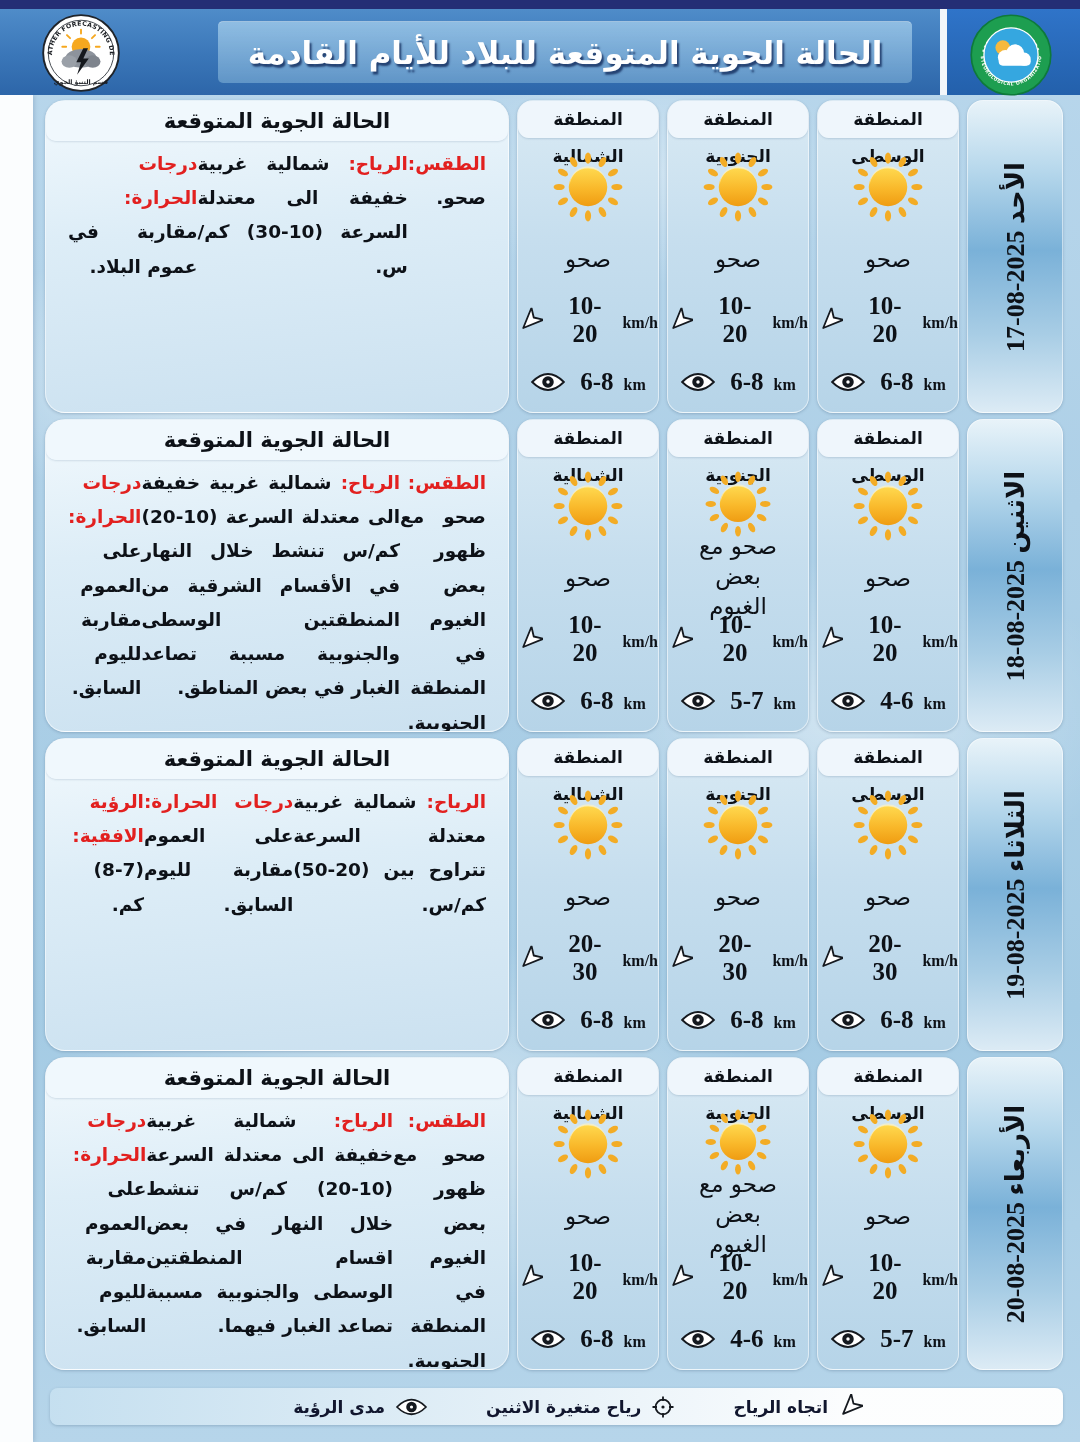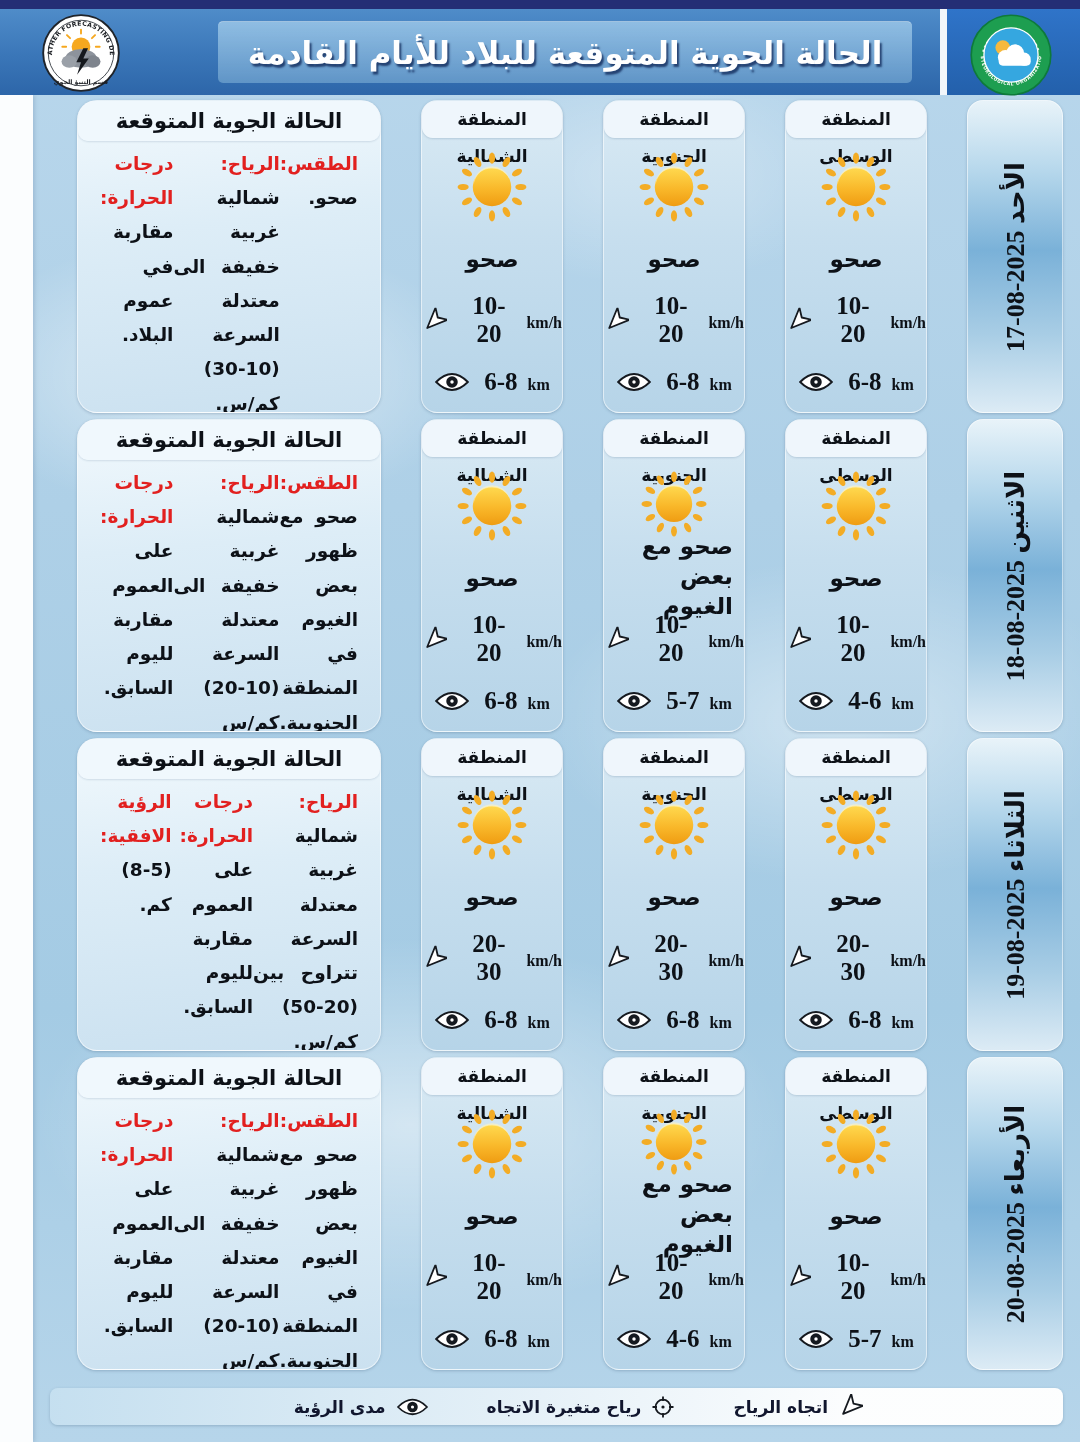--- a/index.html
+++ b/index.html
@@ -25,38 +25,38 @@
         border-top:1px solid rgba(255,255,255,.4);
         display:flex;align-items:center;justify-content:center;}
   .title-box span{direction:rtl;color:#fff;font-weight:bold;font-size:31px;
         text-shadow:2px 3px 2px rgba(22,48,96,.85);white-space:nowrap;}
   .logo{position:absolute;top:5px;}
   .logo-left{left:42px;width:78px;height:78px;}
   .logo-right{right:28px;width:82px;height:82px;}
   
   .rows{position:absolute;left:45px;right:17px;top:100px;display:flex;flex-direction:column;gap:6px;}
   .day-row{display:flex;direction:rtl;gap:8px;height:313px;}
-  .card{border-radius:16px;box-shadow:0 1px 3px rgba(60,90,120,.3);border:1px solid rgba(255,255,255,.55);box-sizing:border-box;margin-left:32px;}
+  .card{border-radius:16px;box-shadow:0 1px 3px rgba(60,90,120,.3);border:1px solid rgba(255,255,255,.55);box-sizing:border-box;}
   
   .date-card{width:96px;flex:0 0 96px;position:relative;border-radius:16px;
         background:linear-gradient(180deg,#e8f3f9 0%,#b7d8ec 22%,#7ab1d8 48%,#a8cde5 75%,#dcebf5 100%);}
   .date-text{position:absolute;left:50%;top:50%;width:300px;
         transform:translate(-50%,-50%) rotate(-90deg);
         direction:rtl;text-align:center;white-space:nowrap;
         font-family:"Liberation Serif","DejaVu Sans",serif;
         font-weight:bold;font-size:26px;color:#0d1117;}
   
   .region-card{width:142px;flex:0 0 142px;display:flex;flex-direction:column;
         background:linear-gradient(180deg,#d9eaf4 0%,#c6deee 45%,#b6d4e8 100%);}
   .region-head{height:37px;line-height:37px;border-radius:14px 14px 11px 11px;
         background:rgba(240,247,252,.95);text-align:center;direction:rtl;
         font-weight:bold;font-size:17px;color:#0d1117;box-shadow:0 1px 2px rgba(90,120,150,.25);}
   .sun{width:92px;height:92px;margin:12px auto 0;}
-  .cond{min-height:64px;margin-top:4px;padding:0 11px;display:flex;align-items:center;justify-content:center;
-        direction:rtl;font-weight:bold;font-size:23px;line-height:1.3;color:#0d1117;}
+  .cond{min-height:64px;margin-top:4px;padding:0 22px;display:flex;align-items:center;justify-content:center;
+        direction:rtl;text-align:center;font-weight:normal;font-size:23px;line-height:1.3;color:#0d1117;}
   .metric{display:flex;direction:ltr;align-items:center;justify-content:center;gap:14px;text-align:center;}
   .metric.wind{margin-top:auto;}
   .metric.vis{margin:20px 0 16px;}
   .arrow-ic{width:27px;height:27px;}
   .eye-ic{width:36px;height:22px;}
   .mval{font-family:"Liberation Serif","DejaVu Sans",serif;font-weight:bold;font-size:25px;color:#0d1117;}
   .munit{font-family:"Liberation Serif","DejaVu Sans",serif;font-weight:bold;font-size:16px;color:#0d1117;margin-top:6px;margin-left:-4px;}
   
   .desc-card{flex:1 1 auto;border-radius:20px;display:flex;flex-direction:column;
         background:linear-gradient(175deg,#f2f9fd 0%,#ddedf7 40%,#cbe1f0 100%);}
@@ -394,21 +394,21 @@
             </svg>
         <span class="mval">6-8</span>
             <span class="munit">km</span>
       </div>
     </div>
       <div class="card desc-card">
         <div class="desc-head">الحالة الجوية المتوقعة</div>
         <div class="desc-body">
             <p class="fline"><span class="flabel">الرياح:</span> <span class="ftext">شمالية غربية معتدلة السرعة تتراوح بين (20-50) كم/س.</span></p>
             <p class="fline"><span class="flabel">درجات الحرارة:</span> <span class="ftext">على العموم مقاربة لليوم السابق.</span></p>
-            <p class="fline"><span class="flabel">الرؤية الافقية:</span> <span class="ftext">(5-8) كم.</span></p>
+            <p class="fline"><span class="flabel">الرؤية الافقية:</span> <span class="ftext">(7-8) كم.</span></p>
           </div>
       </div>
     </section>
     <section class="day-row">
       <div class="card date-card">
         <div class="date-text">الأربعاء 2025-08-20</div>
       </div>
 
     <div class="card region-card">
       <div class="region-head">المنطقة الوسطى</div>
@@ -488,21 +488,21 @@
     <div class="legend-item">
       <svg class="arrow-ic" viewBox="0 0 24 24">
           <use href="#arrow"></use>
         </svg>
       <span class="lbl">اتجاه الرياح</span>
     </div>
     <div class="legend-item">
       <svg class="compass-ic" viewBox="0 0 24 24">
           <use href="#compass"></use>
         </svg>
-      <span class="lbl">رياح متغيرة الاتجاه</span>
+      <span class="lbl">رياح متغيرة الاثنين</span>
     </div>
     <div class="legend-item">
       <svg class="eye-ic" viewBox="0 0 50 30">
           <use href="#eye"></use>
         </svg>
       <span class="lbl">مدى الرؤية</span>
     </div>
   </footer>
 </div>
 

